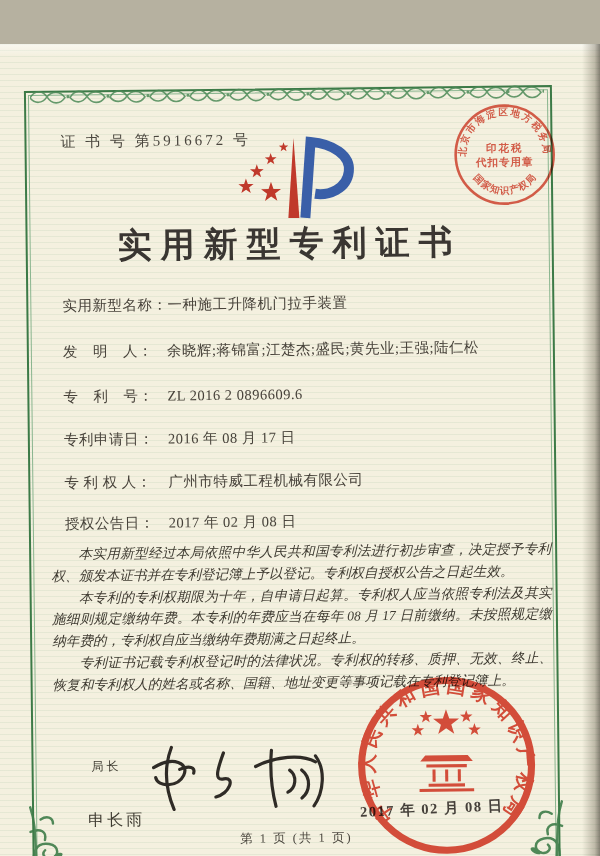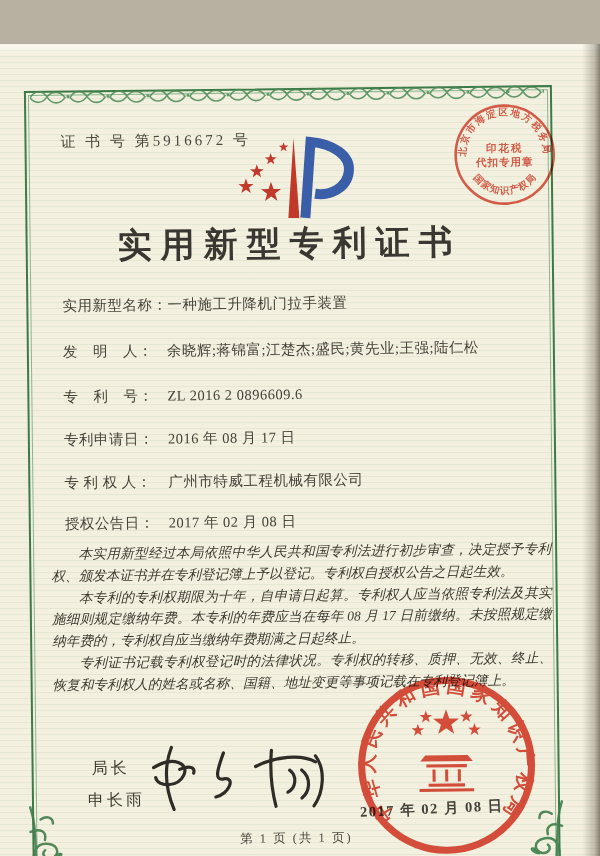--- a/index.html
+++ b/index.html
@@ -39,22 +39,22 @@
 
   .fields{position:absolute;left:64px;top:250px;width:480px;}
   .row{position:absolute;left:0;white-space:nowrap;font-size:14.5px;color:#47423a;letter-spacing:.5px;}
   .r0{top:0px}.r1{top:46px}.r2{top:91px}.r3{top:134px}.r4{top:177px}.r5{top:218px}
   .flabel{display:inline-block;min-width:104px;}
 
   .paras{position:absolute;left:50px;top:497px;width:500px;
          font-size:13.6px;line-height:21.8px;color:#3e3a31;font-style:italic;text-align:justify;}
   .paras p{margin:0;text-indent:2em;}
 
-  .director-label{position:absolute;left:88px;top:712px;font-size:16px;letter-spacing:3px;color:#3e3a31;}
-  .director-name{position:absolute;left:84px;top:744px;font-size:16px;letter-spacing:3px;color:#3e3a31;}
+  .director-label{position:absolute;left:88px;top:712px;font-size:12px;letter-spacing:3px;color:#3e3a31;}
+  .director-name{position:absolute;left:84px;top:764px;font-size:16px;letter-spacing:3px;color:#3e3a31;}
   .sig{position:absolute;left:140px;top:688px;width:195px;height:95px;}
 
   .seal{position:absolute;left:352px;top:632px;width:182px;height:182px;mix-blend-mode:multiply;opacity:.92;}
   .seal-date{position:absolute;left:356px;top:757px;font-size:14.5px;font-weight:bold;color:#45403a;
              letter-spacing:1.5px;transform:rotate(-2deg);mix-blend-mode:multiply;white-space:nowrap;}
   .stamp{position:absolute;left:455px;top:60px;width:106px;height:106px;mix-blend-mode:multiply;opacity:.88;}
 
   .footer{position:absolute;left:-8px;top:786px;width:100%;text-align:center;
           font-size:12.5px;color:#4a463e;letter-spacing:2px;}
   svg{display:block;}

